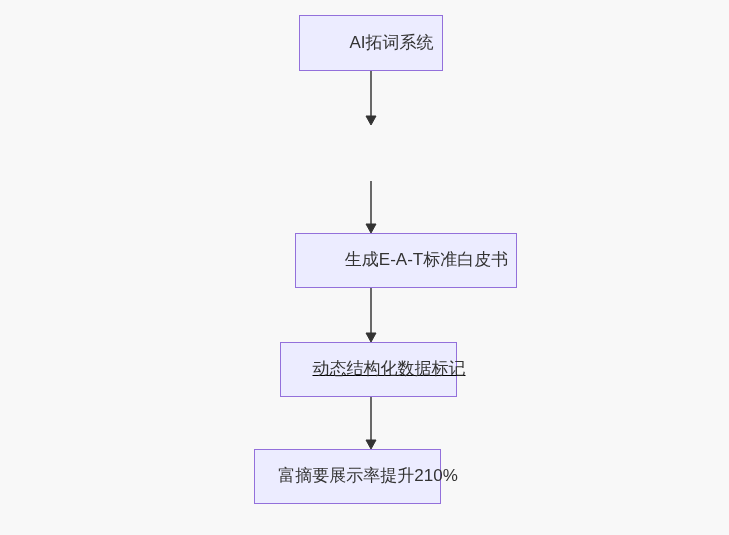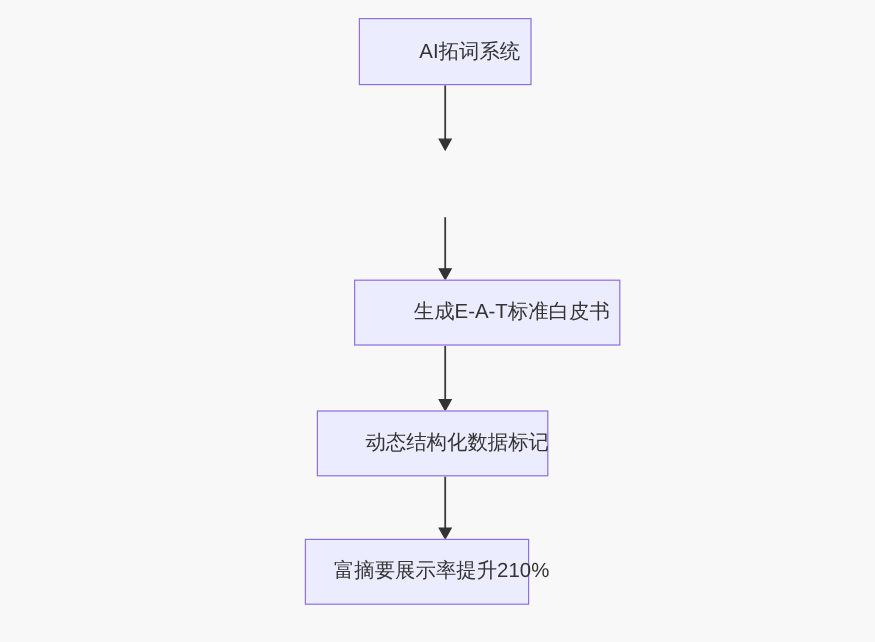--- a/index.html
+++ b/index.html
@@ -42,21 +42,21 @@
   .node-label {
     color: #333333;
     font-size: 17px;
     line-height: 1.2;
     white-space: nowrap;
   }
   
   .n1 { left: 299px; top: 15px;  width: 144px; height: 56px; }
   .n2 { left: 274px; top: 125px; width: 194px; height: 56px; }
   .n3 { left: 261px; top: 233px; width: 222px; height: 55px; margin-left: 34px; }
-  .n4 { left: 264px; top: 342px; width: 193px; height: 55px; }
+  .n4 { left: 280px; top: 342px; width: 177px; height: 55px; text-decoration: underline; }
   .n5 { left: 254px; top: 449px; width: 187px; height: 55px; }
 </style>
 </head>
 <body>
 
 <div class="canvas">
 
   <svg class="edges-layer" width="729" height="535" viewBox="0 0 729 535">
     <g>
       <line class="edge-line" x1="371" y1="71" x2="371" y2="117"></line>

